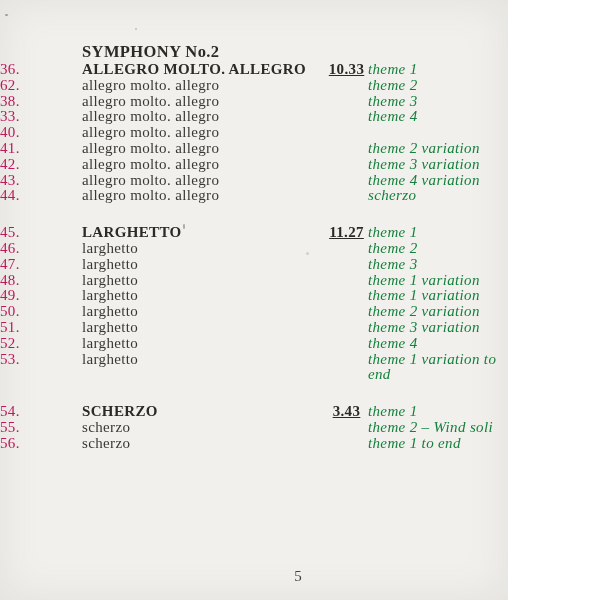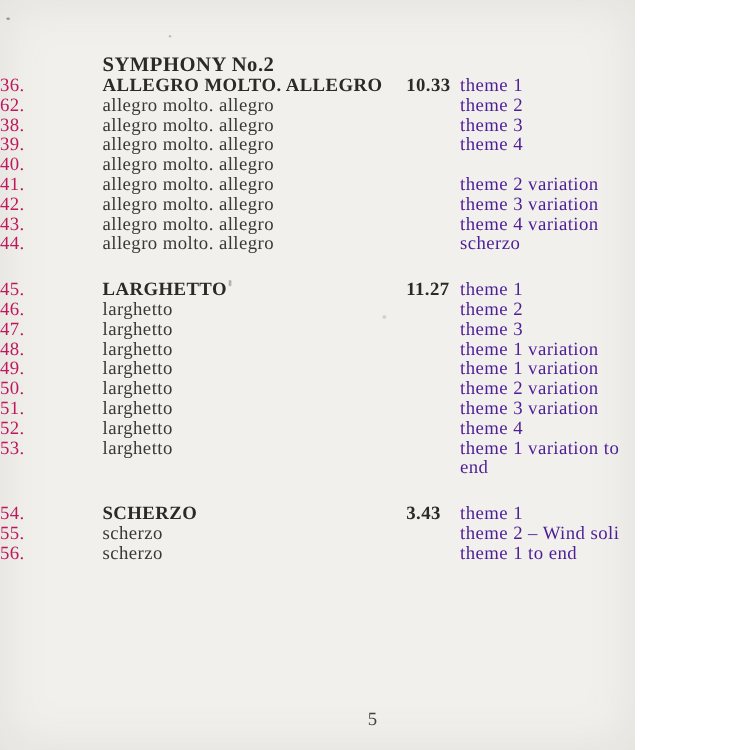--- a/index.html
+++ b/index.html
@@ -33,22 +33,22 @@
   .section + .section { margin-top: 21px; }
   .row {
     display: grid;
     grid-template-columns: 68px 257px 43px auto;
     line-height: 15.8px;
     font-size: 15px;
     letter-spacing: 0.35px;
   }
   .num   { color: #be185d; }
   .title { padding-left: 14px; color: #3a3834; }
-  .dur   { text-align: left; color: #3a3834; }
-  .theme { padding-left: 0; color: #4c1d95; }
+  .dur   { text-align: center; color: #3a3834; text-decoration: underline; }
+  .theme { padding-left: 0; color: #15803d; font-style: italic; }
   .row.lead .title, .row.lead .dur { font-weight: bold; color: #2c2a27; }
   .page-number {
     position: absolute;
     top: 568px;
     left: 0;
     width: 596px;
     text-align: center;
     font-size: 15px;
     color: #43413d;
   }
@@ -83,21 +83,21 @@
     <span class="dur"></span>
     <span class="theme">theme 2</span>
   </div>
           <div class="row">
     <span class="num">38.</span>
     <span class="title">allegro molto. allegro</span>
     <span class="dur"></span>
     <span class="theme">theme 3</span>
   </div>
           <div class="row">
-    <span class="num">39.</span>
+    <span class="num">33.</span>
     <span class="title">allegro molto. allegro</span>
     <span class="dur"></span>
     <span class="theme">theme 4</span>
   </div>
           <div class="row">
     <span class="num">40.</span>
     <span class="title">allegro molto. allegro</span>
     <span class="dur"></span>
   </div>
           <div class="row">

